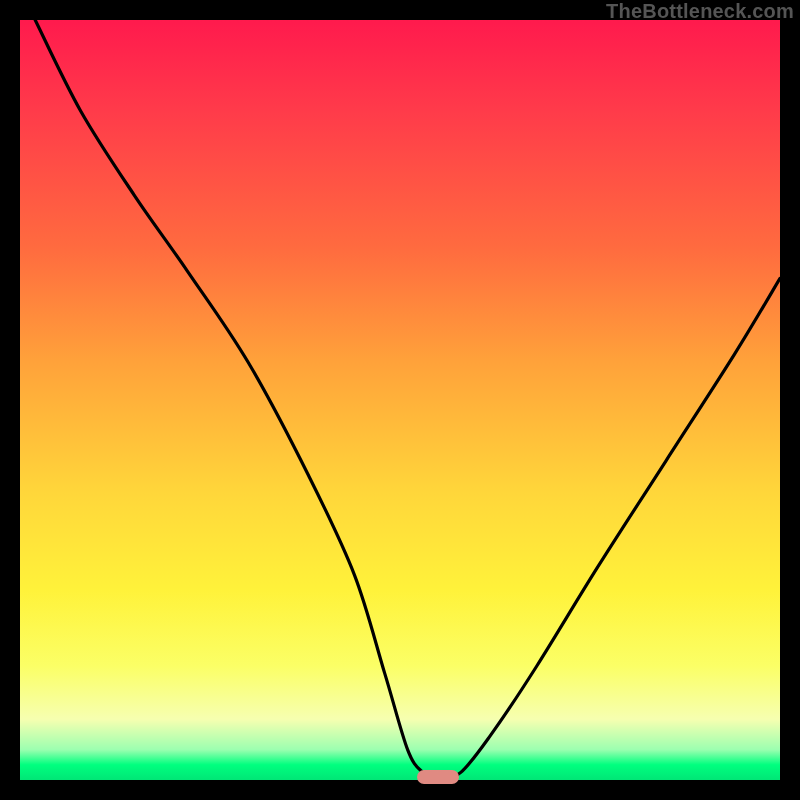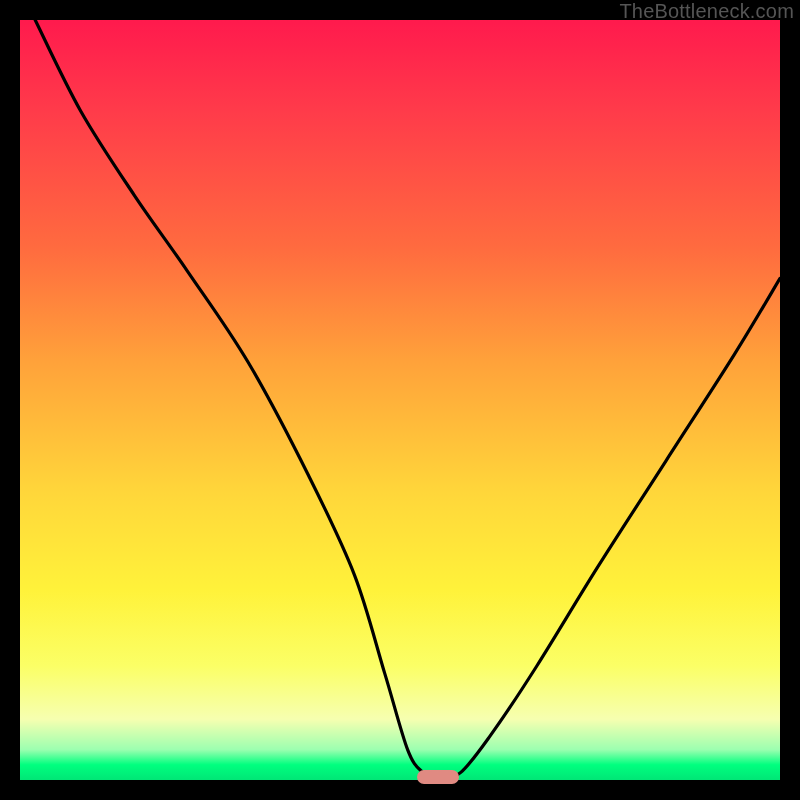--- a/index.html
+++ b/index.html
@@ -38,21 +38,21 @@
       #00ff7f 98%,
       #00e676 100%
     );
   }
   .watermark {
     position: absolute;
     top: 0px;
     right: 6px;
     color: #555;
     font-size: 20px;
-    font-weight: 400;
+    font-weight: 700;
     letter-spacing: 0.2px;
     user-select: none;
   }
   svg.curve {
     position: absolute;
     left: 0;
     top: 0;
     width: 760px;
     height: 760px;
   }

